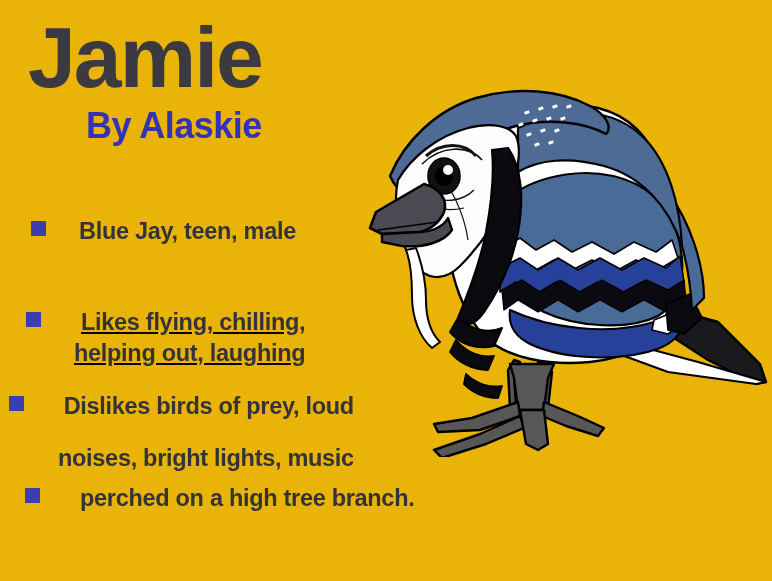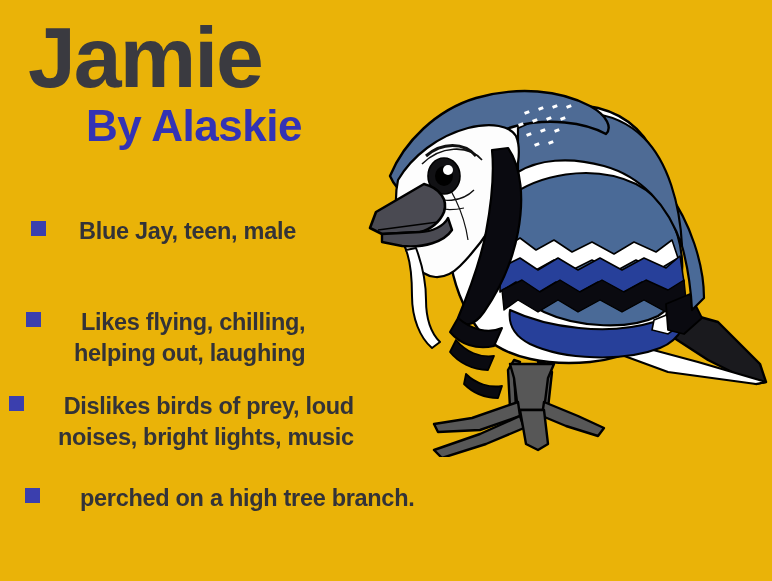--- a/index.html
+++ b/index.html
@@ -26,21 +26,21 @@
     line-height: 86px;
     font-weight: bold;
     color: #3a3a40;
     letter-spacing: -2px;
     white-space: nowrap;
   }
   #byline {
     position: absolute;
     left: 86px;
     top: 108px;
-    font-size: 44px;
+    font-size: 36px;
     line-height: 36px;
     font-weight: bold;
     color: #3333b5;
     letter-spacing: -0.5px;
     white-space: nowrap;
   }
 
   
   .bullet-row {
     position: absolute;
@@ -60,27 +60,27 @@
     color: #333338;
     letter-spacing: -0.3px;
     white-space: nowrap;
     text-align: right;
   }
   .bullet-text .l2 { display: block; }
 
   #row-0 { left: 31px;  top: 221px; }
   #row-0 .bullet-text { margin-left: 33px; margin-top: -5px; }
 
-  #row-1 { left: 26px;  top: 312px; }
+  #row-1 { left: 26px;  top: 312px; text-decoration: underline; }
   #row-1 .bullet-text { margin-left: 33px; margin-top: -5px; }
   #row-1 .l2 { }
 
   #row-2 { left: 9px;  top: 396px; }
   #row-2 .bullet-text { margin-left: 28px; margin-top: -5px; }
-  #row-2 .l2 { margin-left: 6px; }
+  #row-2 .l2 { margin-left: 6px; margin-top: 21px; }
 
   #row-3 { left: 25px;  top: 488px; }
   #row-3 .bullet-text { margin-left: 31px; margin-top: -5px; }
   #row-3 .l2 { margin-left: 9px; }
 
   
   #bird {
     position: absolute;
     left: 368px;
     top: 72px;

